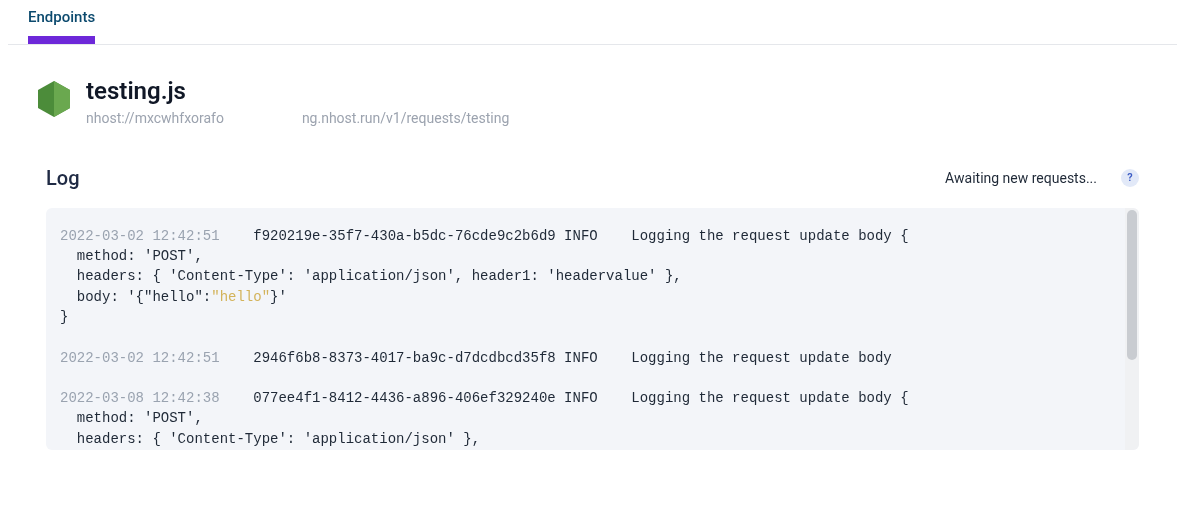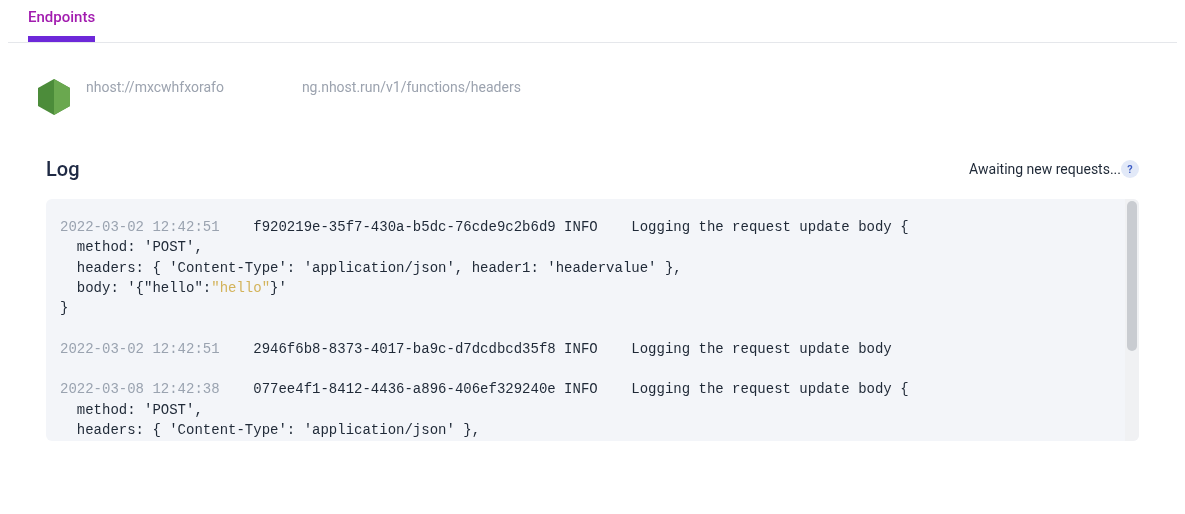--- a/index.html
+++ b/index.html
@@ -14,22 +14,22 @@
   .tabs {
     border-bottom: 1px solid #e5e7eb;
     padding: 0 20px;
     margin: 0 8px;
   }
   .tab {
     display: inline-block;
     padding: 8px 0 10px 0;
     font-size: 15px;
     font-weight: 500;
-    color: #a21caf;
-    border-bottom: 6px solid #6d28d9;
+    color: #0c4a6e;
+    border-bottom: 8px solid #6d28d9;
     cursor: pointer;
   }
   .header {
     display: flex;
     align-items: flex-start;
     justify-content: space-between;
     padding: 32px 46px 0 36px;
   }
   .header-left {
     display: flex;
@@ -81,21 +81,21 @@
     margin-bottom: 18px;
   }
   .log-title {
     font-size: 20px;
     font-weight: 500;
     color: #1f2a44;
   }
   .awaiting {
     display: flex;
     align-items: center;
-    gap: 0;
+    gap: 24px;
     font-size: 14px;
     color: #1f2937;
   }
   .help-badge {
     display: inline-flex;
     align-items: center;
     justify-content: center;
     width: 18px;
     height: 18px;
     border-radius: 50%;
@@ -149,21 +149,22 @@
   <span class="tab">Endpoints</span>
 </div>
 
 <div class="header">
   <div class="header-left">
     <svg class="fn-icon" viewBox="0 0 36 40">
       <polygon points="18,2 34,11 34,29 18,38 2,29 2,11" fill="#4c8c3a"></polygon>
       <polygon points="18,2 34,11 34,29 18,38 18,2" fill="#6aa84f"></polygon>
     </svg>
     <div>
-      <div class="fn-url"><span>nhost://mxcwhfxorafo</span><span style="display:inline-block;width:78px;"></span><span>ng.nhost.run/v1/functions/headers</span></div>
+      <div class="fn-title">testing.js</div>
+      <div class="fn-url"><span>nhost://mxcwhfxorafo</span><span style="display:inline-block;width:78px;"></span><span>ng.nhost.run/v1/requests/testing</span></div>
     </div>
   </div>
 </div>
 
 <div class="log-section">
   <div class="log-head">
     <div class="log-title">Log</div>
     <div class="awaiting">
       <span>Awaiting new requests...</span>
       <span class="help-badge">?</span>

